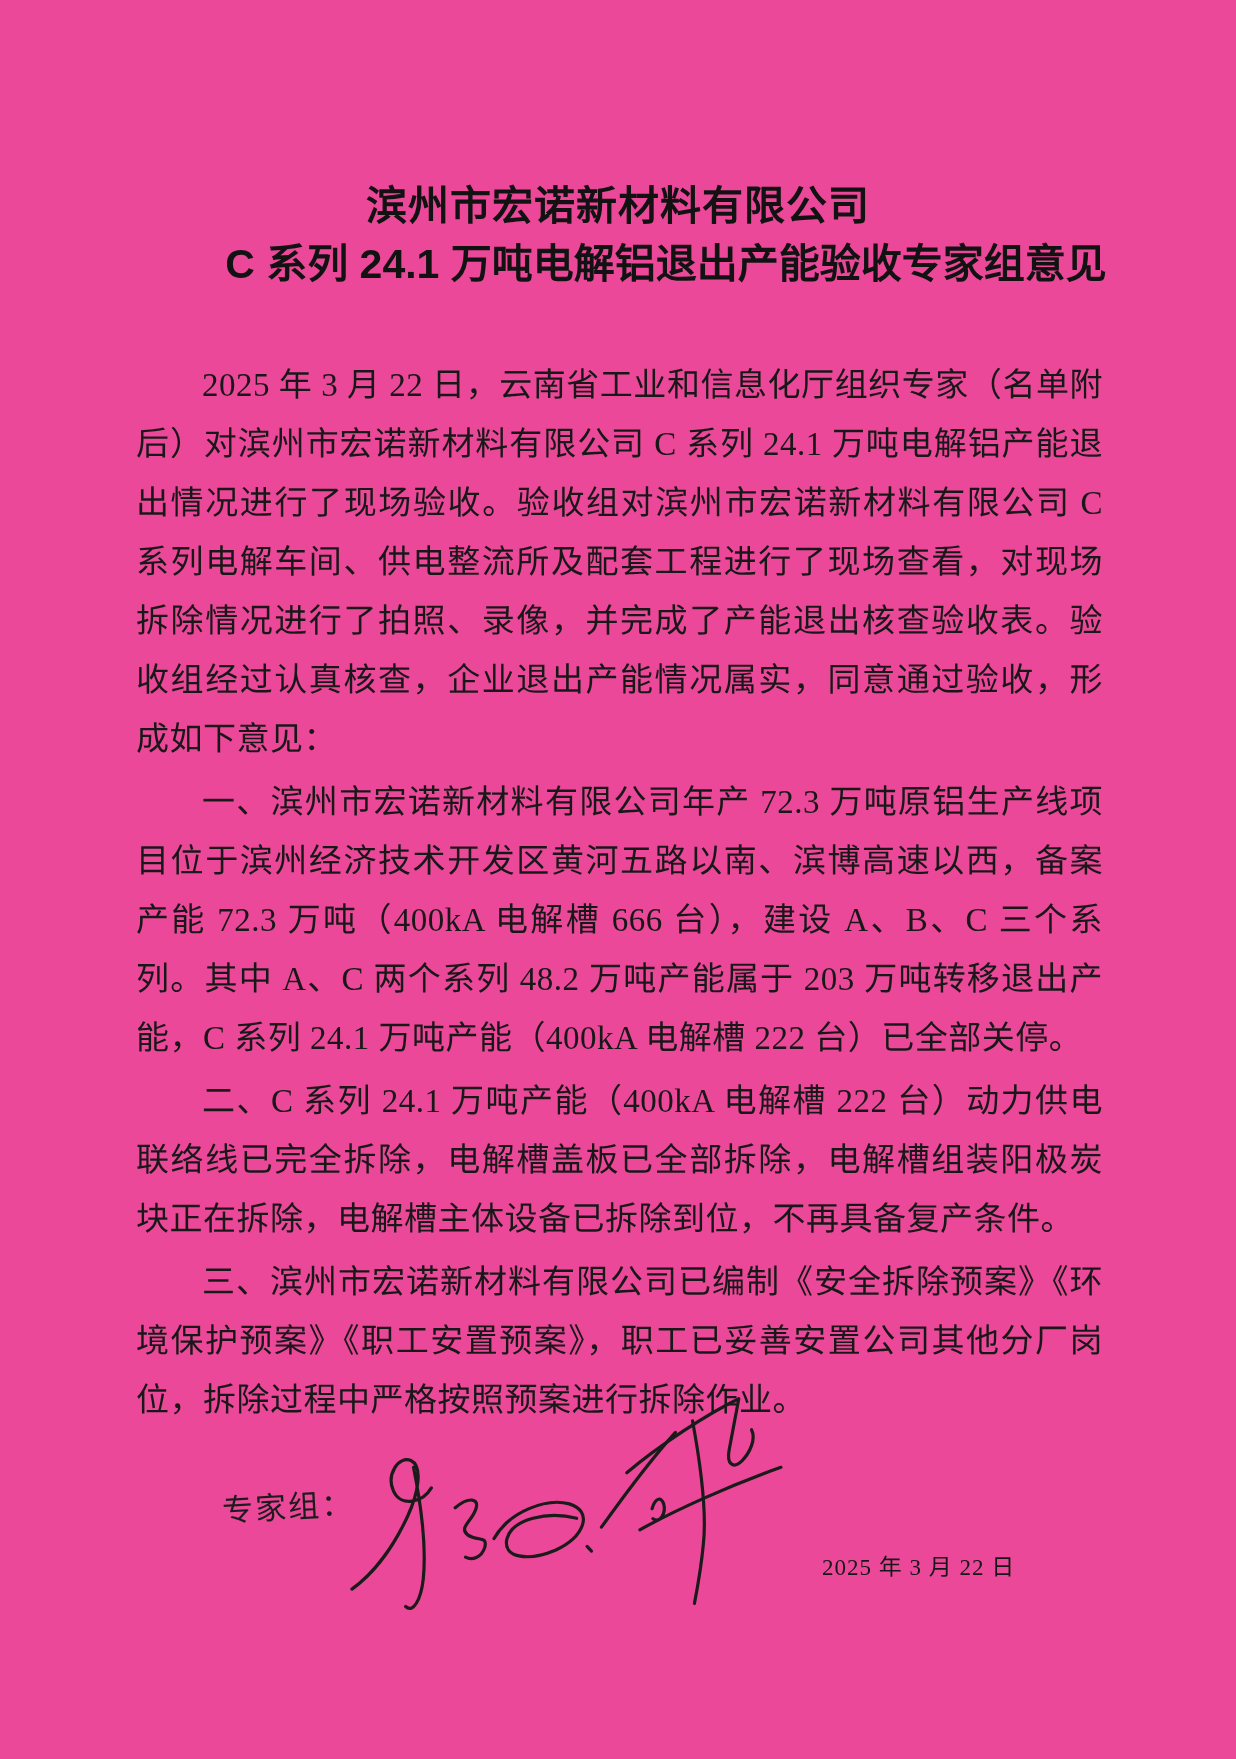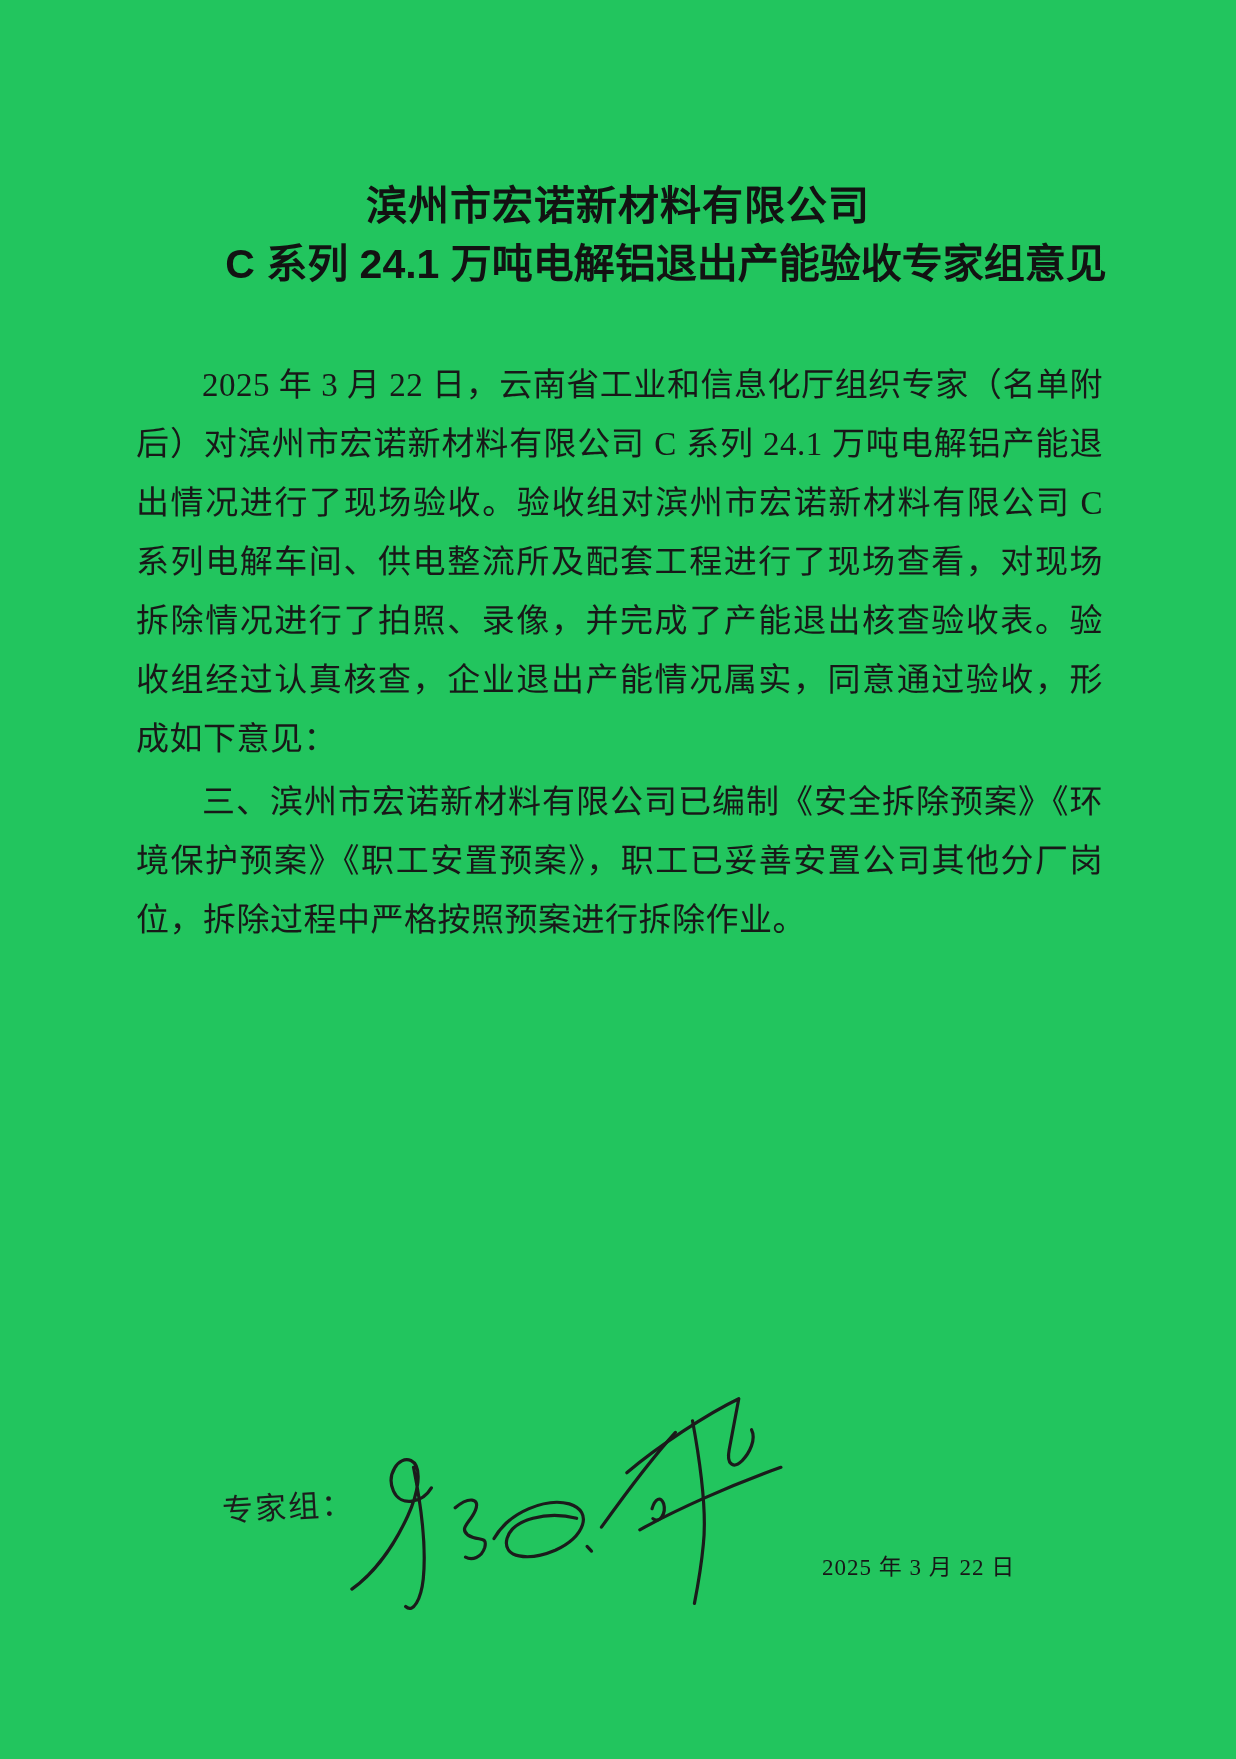--- a/index.html
+++ b/index.html
@@ -5,21 +5,21 @@
   html, body {
     margin: 0;
     padding: 0;
     background: #e8e8e8;
   }
   .page {
     position: relative;
     width: 1236px;
     height: 1759px;
     margin: 0 auto;
-    background: #22c55e;
+    background: #ec4899;
     color: #161616;
     overflow: hidden;
     font-family: "Liberation Serif", "DejaVu Serif", serif;
   }
   .title {
     position: absolute;
     left: 0;
     width: 1236px;
     text-align: center;
     font-family: "Liberation Sans", "DejaVu Sans", sans-serif;
@@ -83,20 +83,22 @@
 <body>
 
 <div class="page">
 
   <div class="title title-1">滨州市宏诺新材料有限公司</div>
 
   <div class="title title-2">C 系列 24.1 万吨电解铝退出产能验收专家组意见</div>
 
   <section class="doc-body">
     <p>2025 年 3 月 22 日，云南省工业和信息化厅组织专家（名单附后）对滨州市宏诺新材料有限公司 C 系列 24.1 万吨电解铝产能退出情况进行了现场验收。验收组对滨州市宏诺新材料有限公司 C 系列电解车间、供电整流所及配套工程进行了现场查看，对现场拆除情况进行了拍照、录像，并完成了产能退出核查验收表。验收组经过认真核查，企业退出产能情况属实，同意通过验收，形成如下意见：</p>
+    <p>一、滨州市宏诺新材料有限公司年产 72.3 万吨原铝生产线项目位于滨州经济技术开发区黄河五路以南、滨博高速以西，备案产能 72.3 万吨（400kA 电解槽 666 台），建设 A、B、C 三个系列。其中 A、C 两个系列 48.2 万吨产能属于 203 万吨转移退出产能，C 系列 24.1 万吨产能（400kA 电解槽 222 台）已全部关停。</p>
+    <p>二、C 系列 24.1 万吨产能（400kA 电解槽 222 台）动力供电联络线已完全拆除，电解槽盖板已全部拆除，电解槽组装阳极炭块正在拆除，电解槽主体设备已拆除到位，不再具备复产条件。</p>
     <p>三、滨州市宏诺新材料有限公司已编制《安全拆除预案》《环境保护预案》《职工安置预案》，职工已妥善安置公司其他分厂岗位，拆除过程中严格按照预案进行拆除作业。</p>
   </section>
 
   <div class="sig-label">专家组：</div>
 
   <svg class="sig-svg" width="460" height="220" viewBox="0 0 460 220" fill="none" stroke="#1b1b1b" stroke-width="3.2" stroke-linecap="round" stroke-linejoin="round">
 
     <g>
       <path d="M8,168 C32,154 54,128 70,100 C82,79 90,52 78,45 C66,39 52,57 58,74 C64,91 86,88 96,74 M80,52 C84,88 86,132 80,164 C76,184 67,198 60,190"></path>
       <path d="M118,96 C132,86 144,88 138,100 C132,112 120,116 128,124 C138,132 148,126 144,138 C140,148 130,150 124,146"></path>

